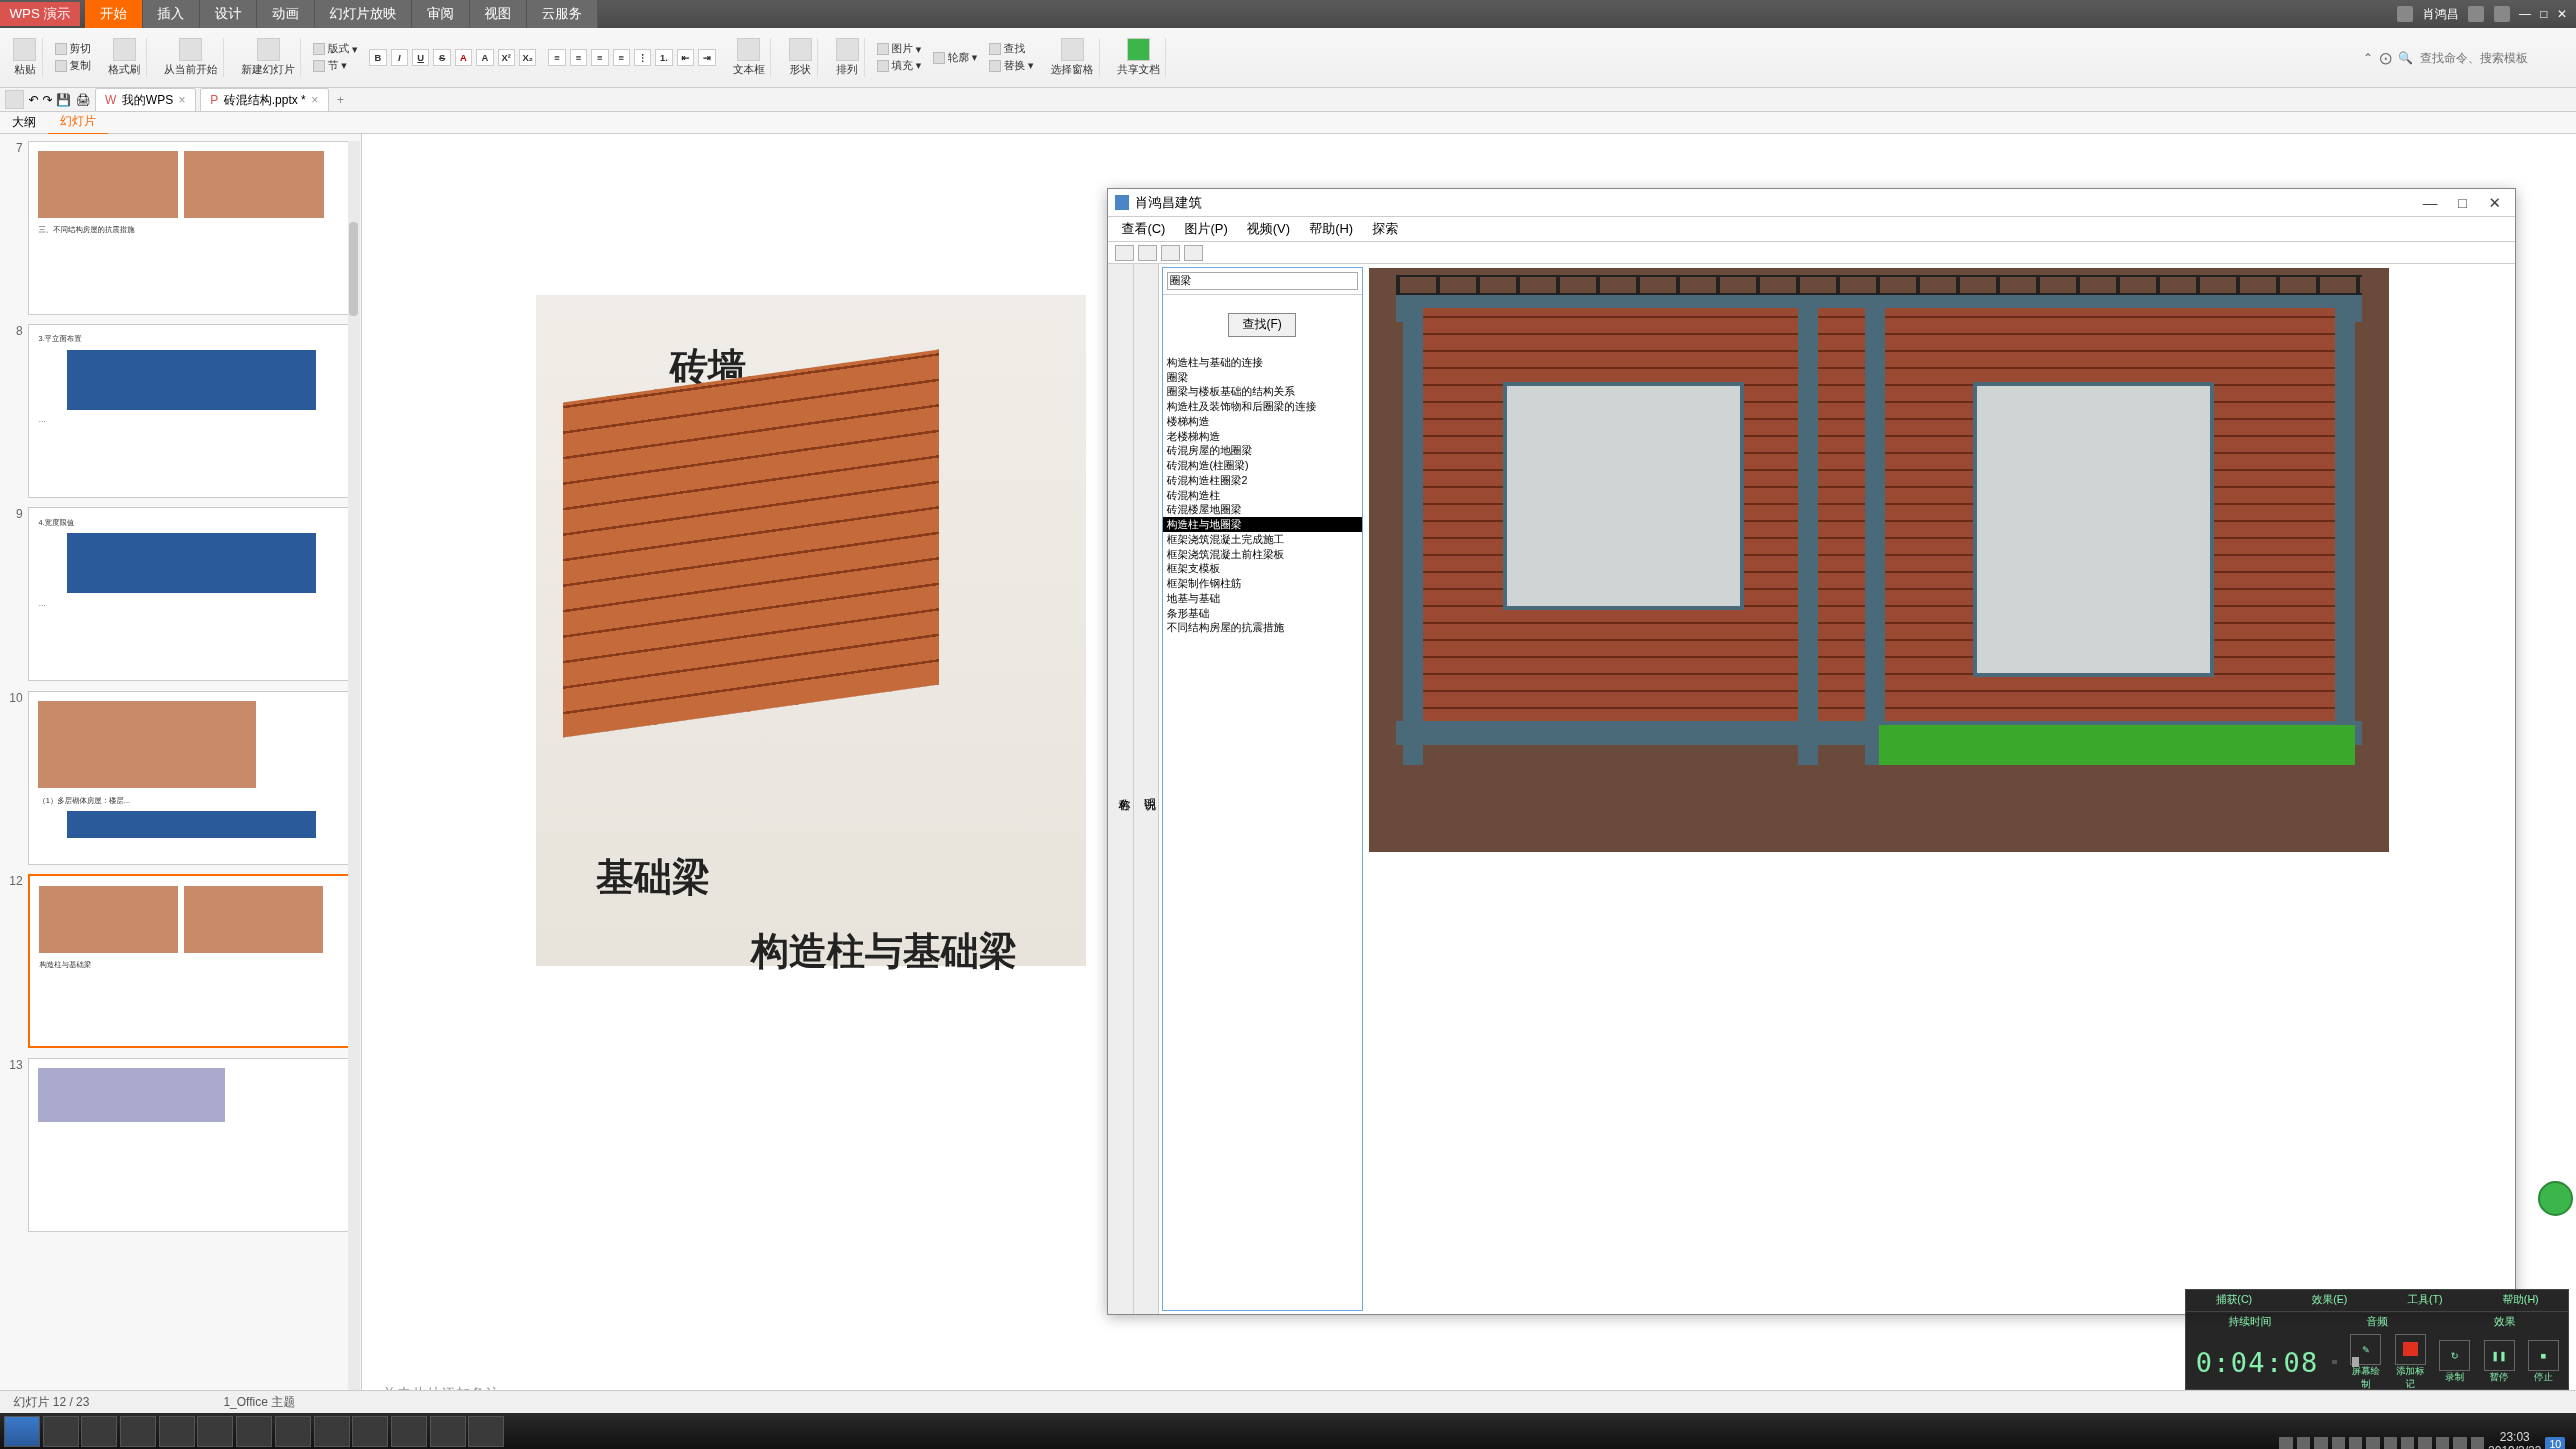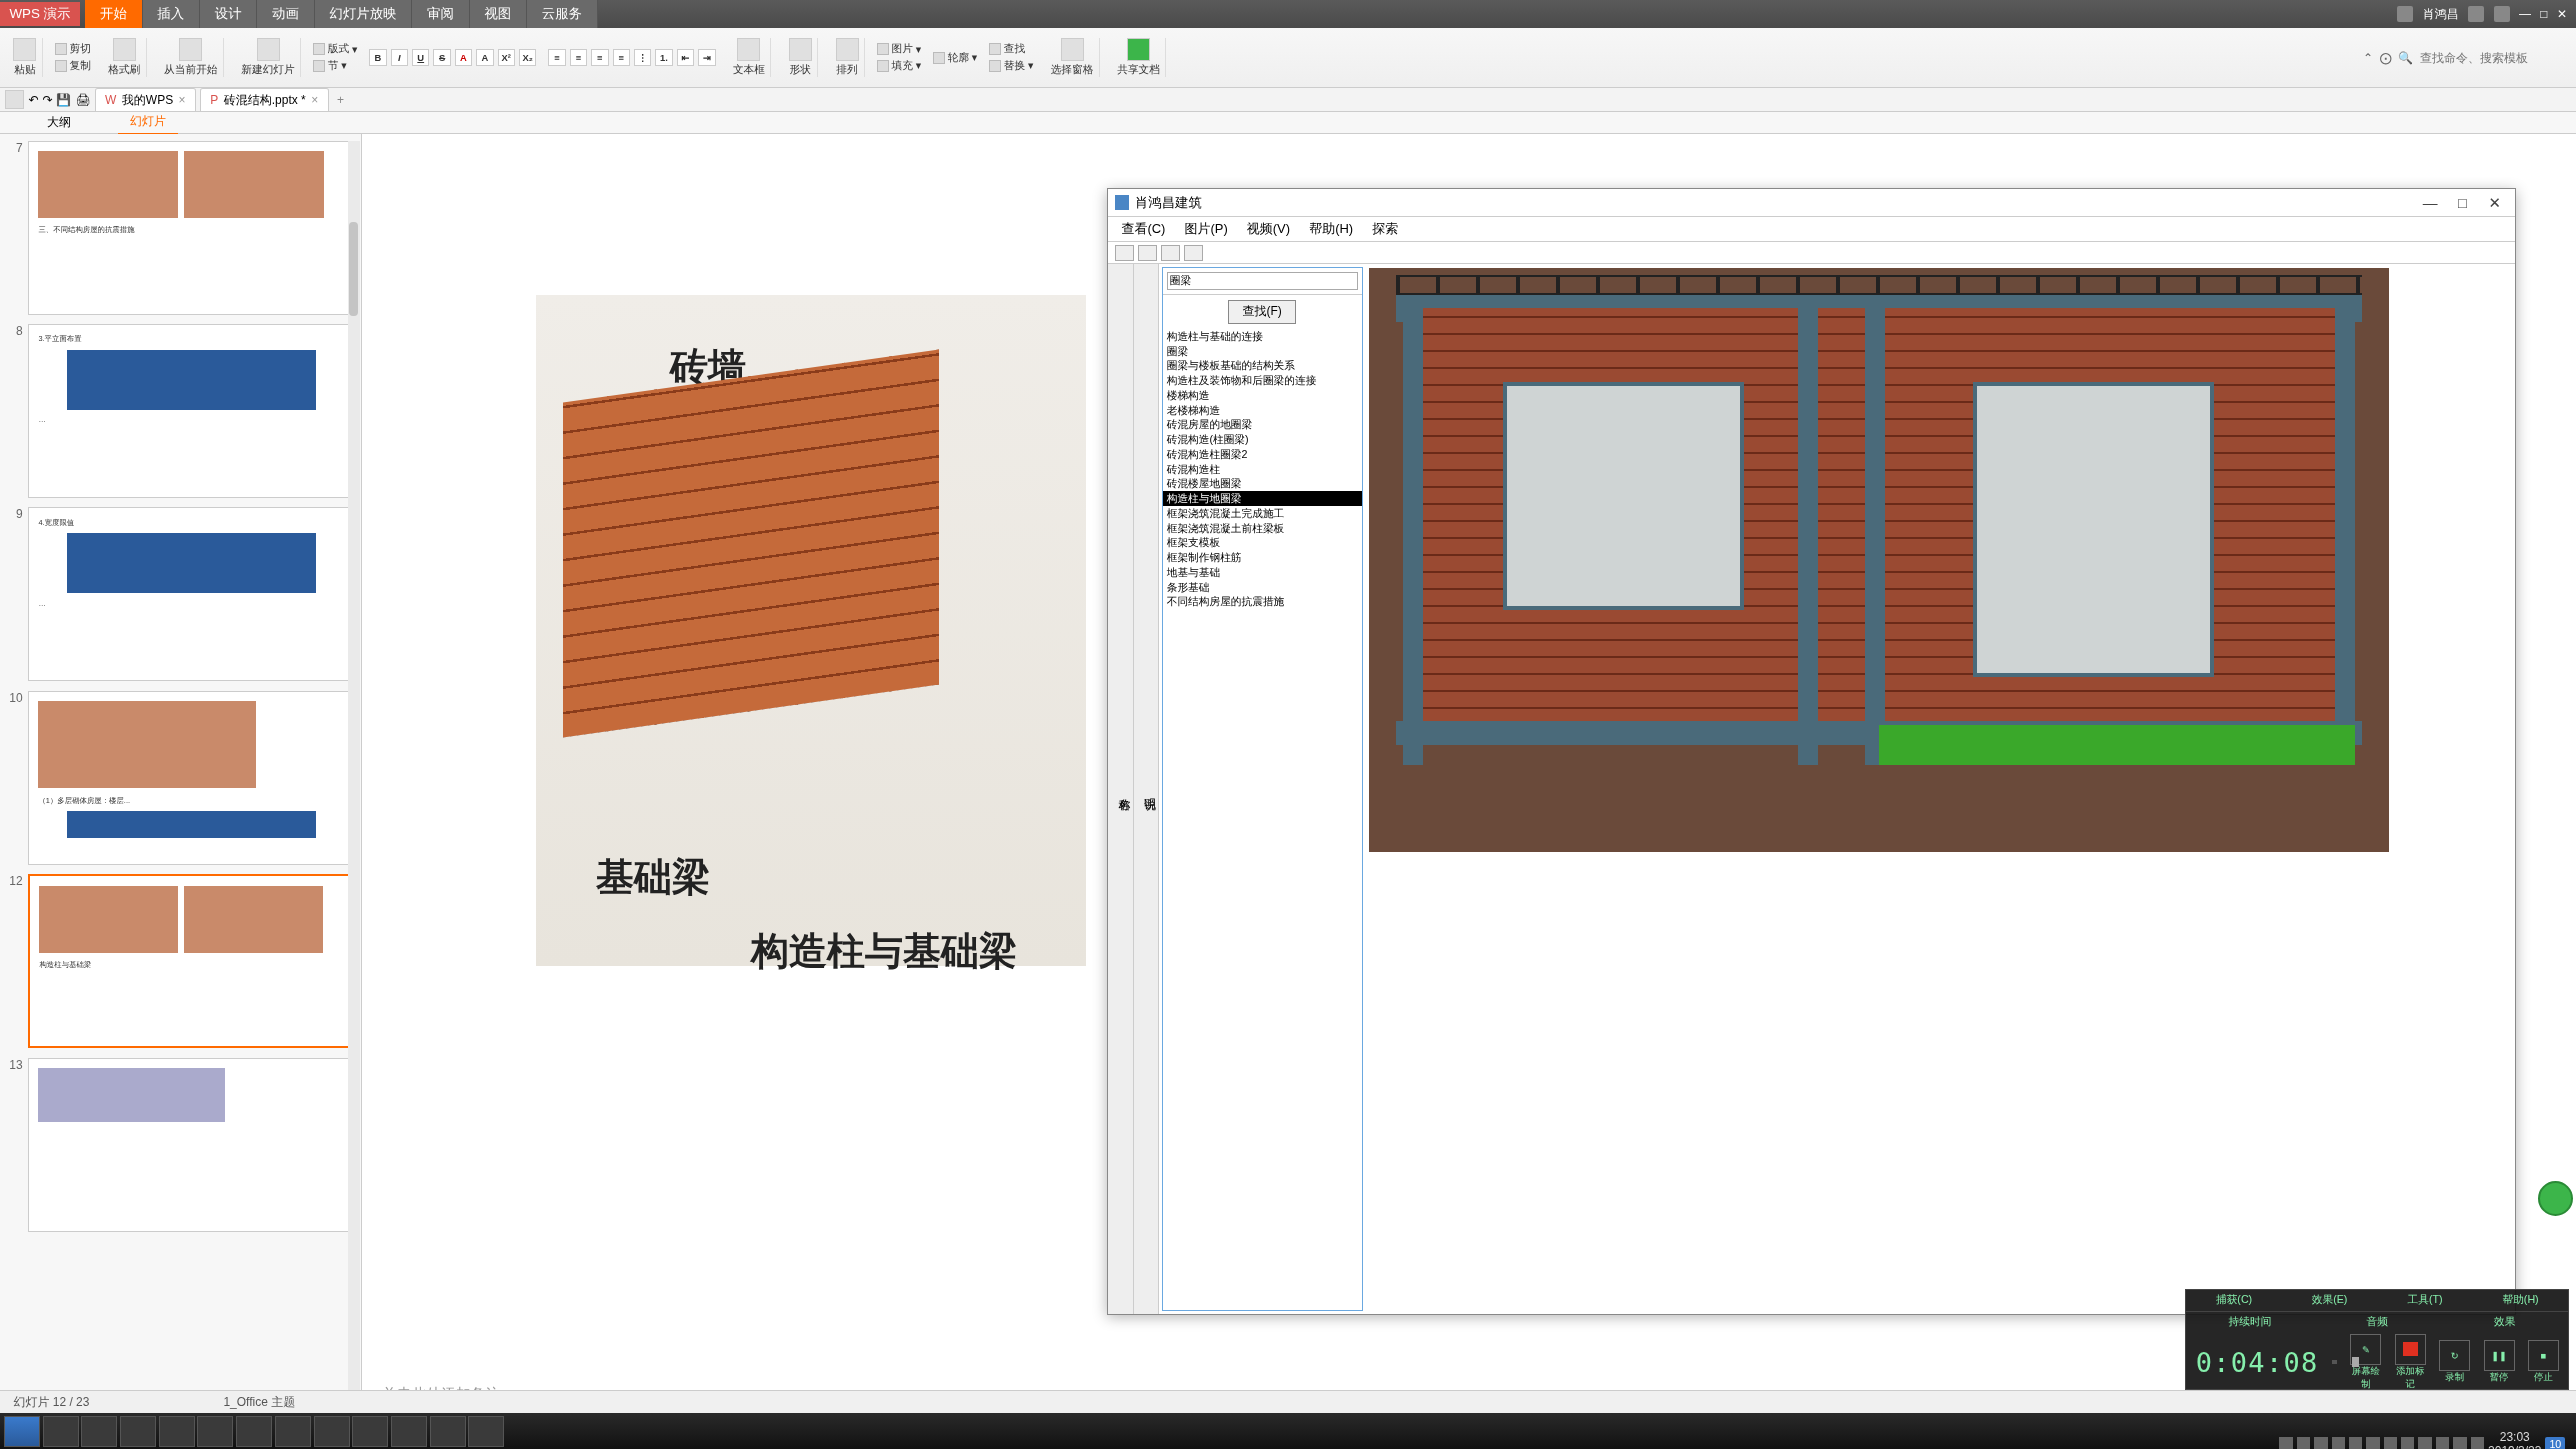--- a/index.html
+++ b/index.html
@@ -30,21 +30,21 @@
 
 
 .doctabs { height: 24px; background: #f3f3f3; border-bottom: 0.7px solid #ccc; display: flex; align-items: center; padding: 0 5.4px; gap: 4px; font-size: 12px; }
 .doctabs .t { padding: 2.7px 9.4px; background: #fff; border: 0.7px solid #ccc; border-bottom: none; border-radius: 2.7px 2.7px 0 0; display: flex; align-items: center; gap: 5.4px; }
 .doctabs .t .x { color: #999; cursor: pointer; }
 .doctabs .home { width: 19px; height: 19px; background: #e0e0e0; border: 0.7px solid #ccc; }
 .doctabs .add { width: 16px; height: 16px; color: #888; display: flex; align-items: center; justify-content: center; cursor: pointer; }
 
 
 .outlinebar { height: 21.5px; background: #f7f7f7; border-bottom: 0.7px solid #ccc; display: flex; align-items: center; font-size: 12px; }
-.outlinebar .o { padding: 2.7px 12px; cursor: pointer; margin-left: 35px; }
+.outlinebar .o { padding: 2.7px 12px; cursor: pointer; }
 .outlinebar .o.active { color: #ff6a00; border-bottom: 1.3px solid #ff6a00; }
 
 
 .main { position: absolute; top: 134px; bottom: 40px; left: 0; right: 0; display: flex; background: #fff; }
 
 
 .slidepanel { width: 362px; background: #f7f7f7; border-right: 0.7px solid #ccc; overflow-y: auto; padding: 6.7px; position: relative; }
 .slidepanel .scroll { position: absolute; right: 1.3px; top: 6.7px; bottom: 6.7px; width: 12px; background: #eaeaea; }
 .slidepanel .scroll .thumb { position: absolute; left: 1.3px; right: 1.3px; top: 81px; height: 94px; background: #c4c4c4; border-radius: 4px; }
 .slide-item { display: flex; gap: 5.4px; margin-bottom: 9.4px; }
@@ -72,21 +72,21 @@
 .subwin .tb .sp { flex: 1; }
 .subwin .tb .wbtn { width: 27px; text-align: center; cursor: pointer; font-size: 14.8px; color: #444; }
 .subwin .menu { height: 24px; display: flex; align-items: center; gap: 19px; padding: 0 13.4px; font-size: 13px; }
 .subwin .toolbar2 { height: 23px; border-top: 0.7px solid #ccc; border-bottom: 0.7px solid #ccc; display: flex; align-items: center; gap: 4px; padding: 0 6.7px; }
 .subwin .toolbar2 .b { width: 19px; height: 16px; border: 0.7px solid #aaa; background: #eee; }
 .subwin .body { flex: 1; display: flex; }
 .subwin .side { width: 25.5px; background: #eee; border-right: 0.7px solid #ccc; writing-mode: vertical-rl; text-align: center; font-size: 12px; padding: 4px 0; }
 .subwin .tree { width: 201px; border: 1.3px solid #6aa8e0; margin: 2.7px; display: flex; flex-direction: column; }
 .subwin .tree .searchrow { padding: 4px; border-bottom: 0.7px solid #ccc; }
 .subwin .tree .searchrow input { width: 100%; border: 0.7px solid #aaa; padding: 2px; font-size: 10.7px; }
-.subwin .tree .findbtn { margin: 5px auto; padding: 2.7px 13.4px; border: 0.7px solid #888; background: #f0f0f0; font-size: 12px; cursor: pointer; }
+.subwin .tree .findbtn { margin: 18px auto; padding: 2.7px 13.4px; border: 0.7px solid #888; background: #f0f0f0; font-size: 12px; cursor: pointer; }
 .subwin .tree .list { flex: 1; overflow: auto; font-size: 10.7px; line-height: 1.25; }
 .subwin .tree .list .it { padding: 0.7px 4px; white-space: nowrap; cursor: pointer; }
 .subwin .tree .list .it.sel { background: #000000; color: #fff; }
 .subwin .view { flex: 1; background: #fff; padding: 4px; }
 .subwin .view .photo { width: 1020px; height: 584px; background: #6a4a3a; position: relative; overflow: hidden; }
 .photo .wall { position: absolute; left: 40px; top: 40px; right: 40px; height: 416px; background: repeating-linear-gradient(0deg,#9a4a32 0 14.8px,#6a2a18 14.8px 17px), repeating-linear-gradient(90deg,transparent 0 29.5px,#6a2a18 29.5px 32px); }
 .photo .beam { position: absolute; left: 27px; right: 27px; top: 27px; height: 27px; background: #4a6a7a; }
 .photo .beam2 { position: absolute; left: 27px; right: 27px; bottom: 107px; height: 24px; background: #4a6a7a; }
 .photo .col { position: absolute; top: 27px; bottom: 87px; width: 20px; background: #4a6a7a; }
 .photo .win { position: absolute; top: 114px; width: 241px; height: 228px; background: #cfd4d4; border: 4px solid #4a6a7a; }

